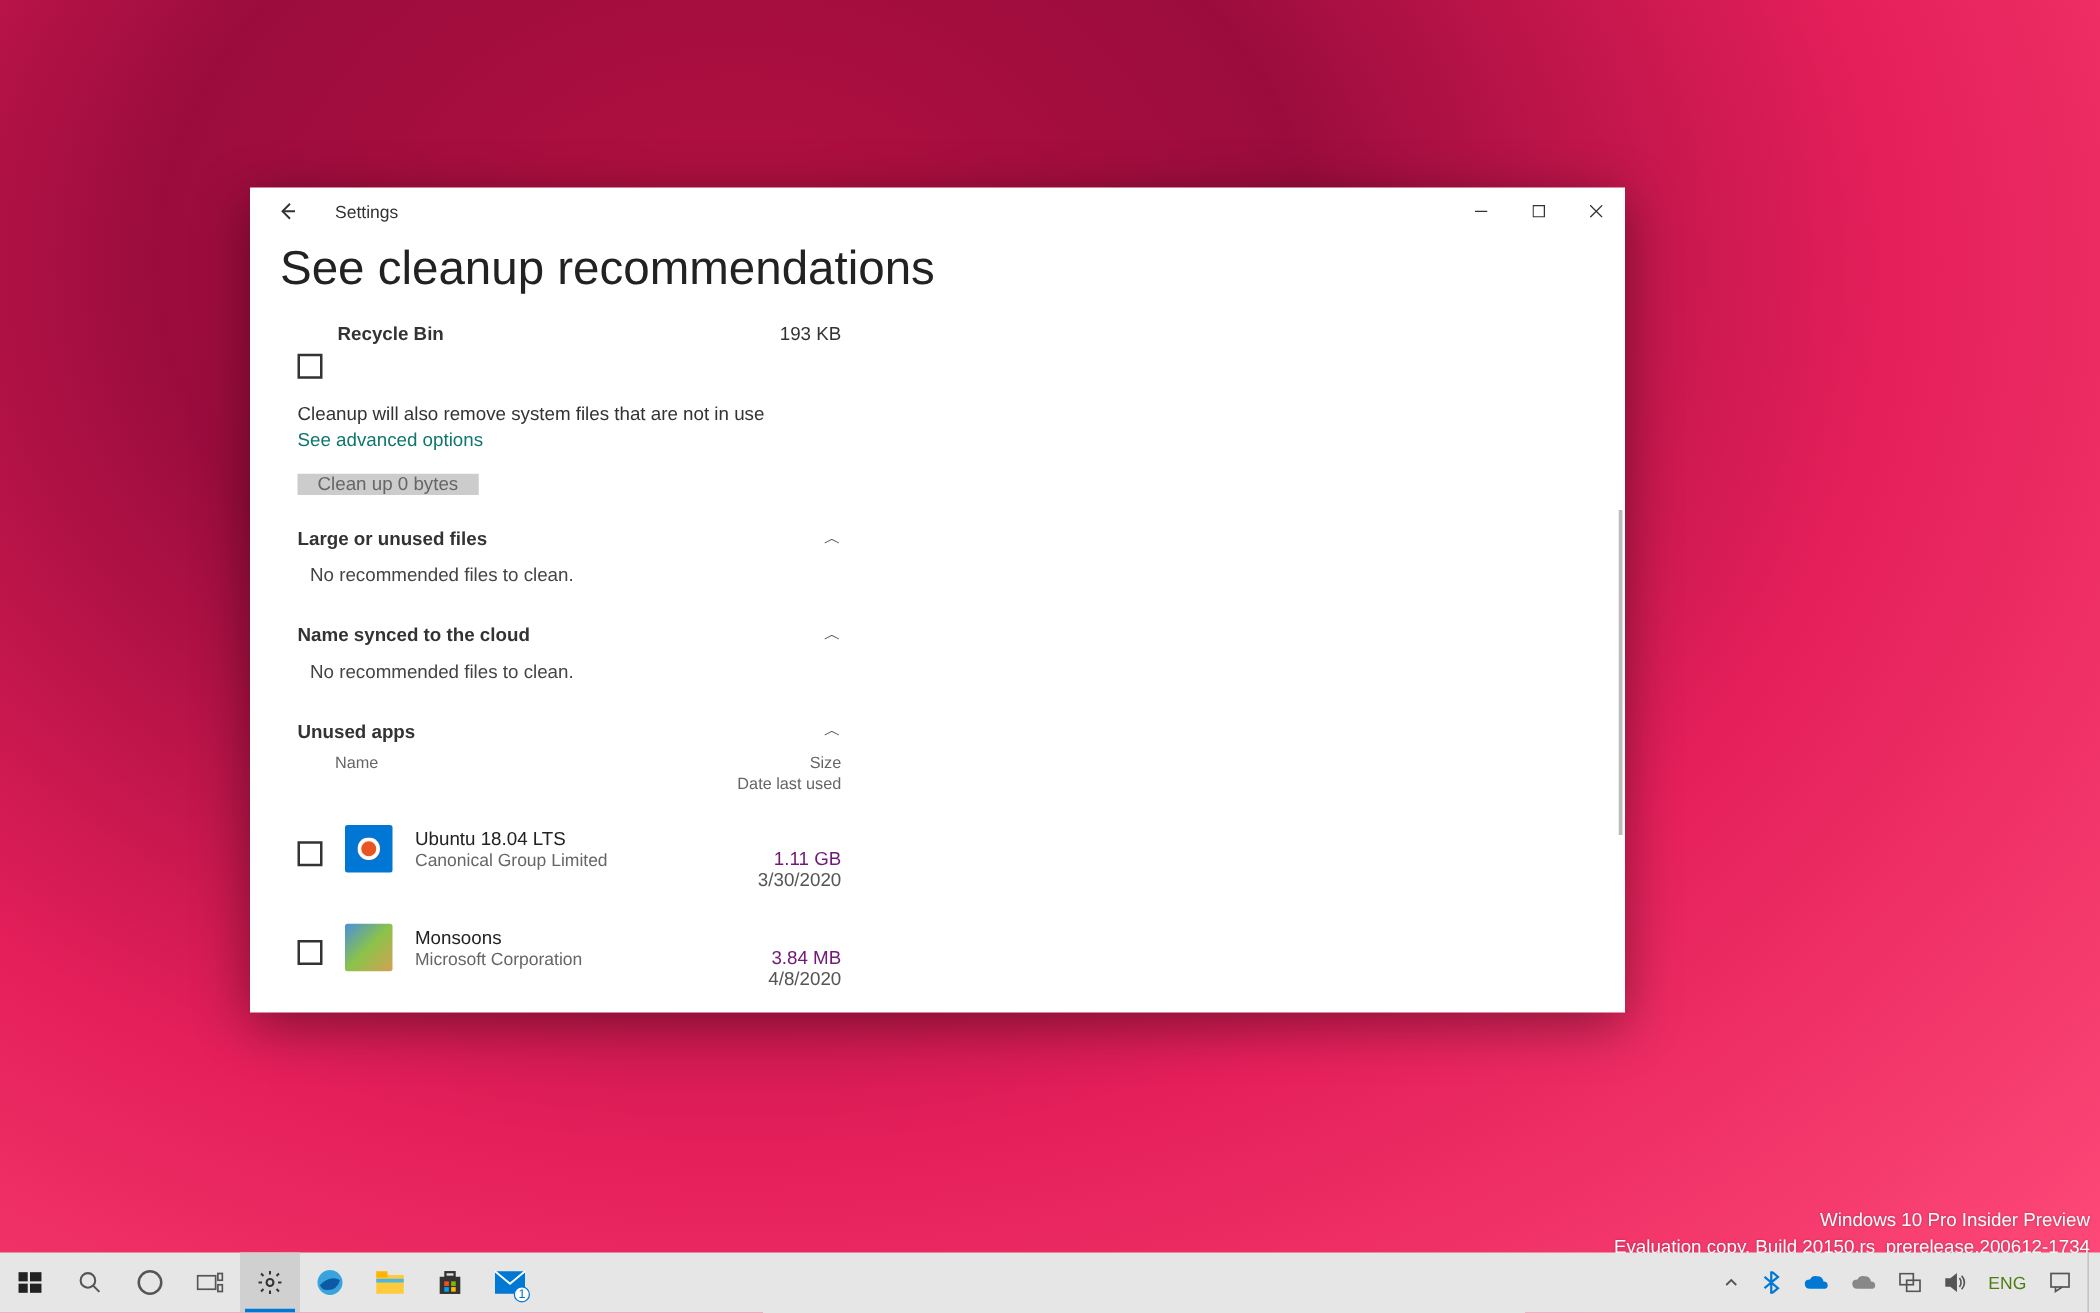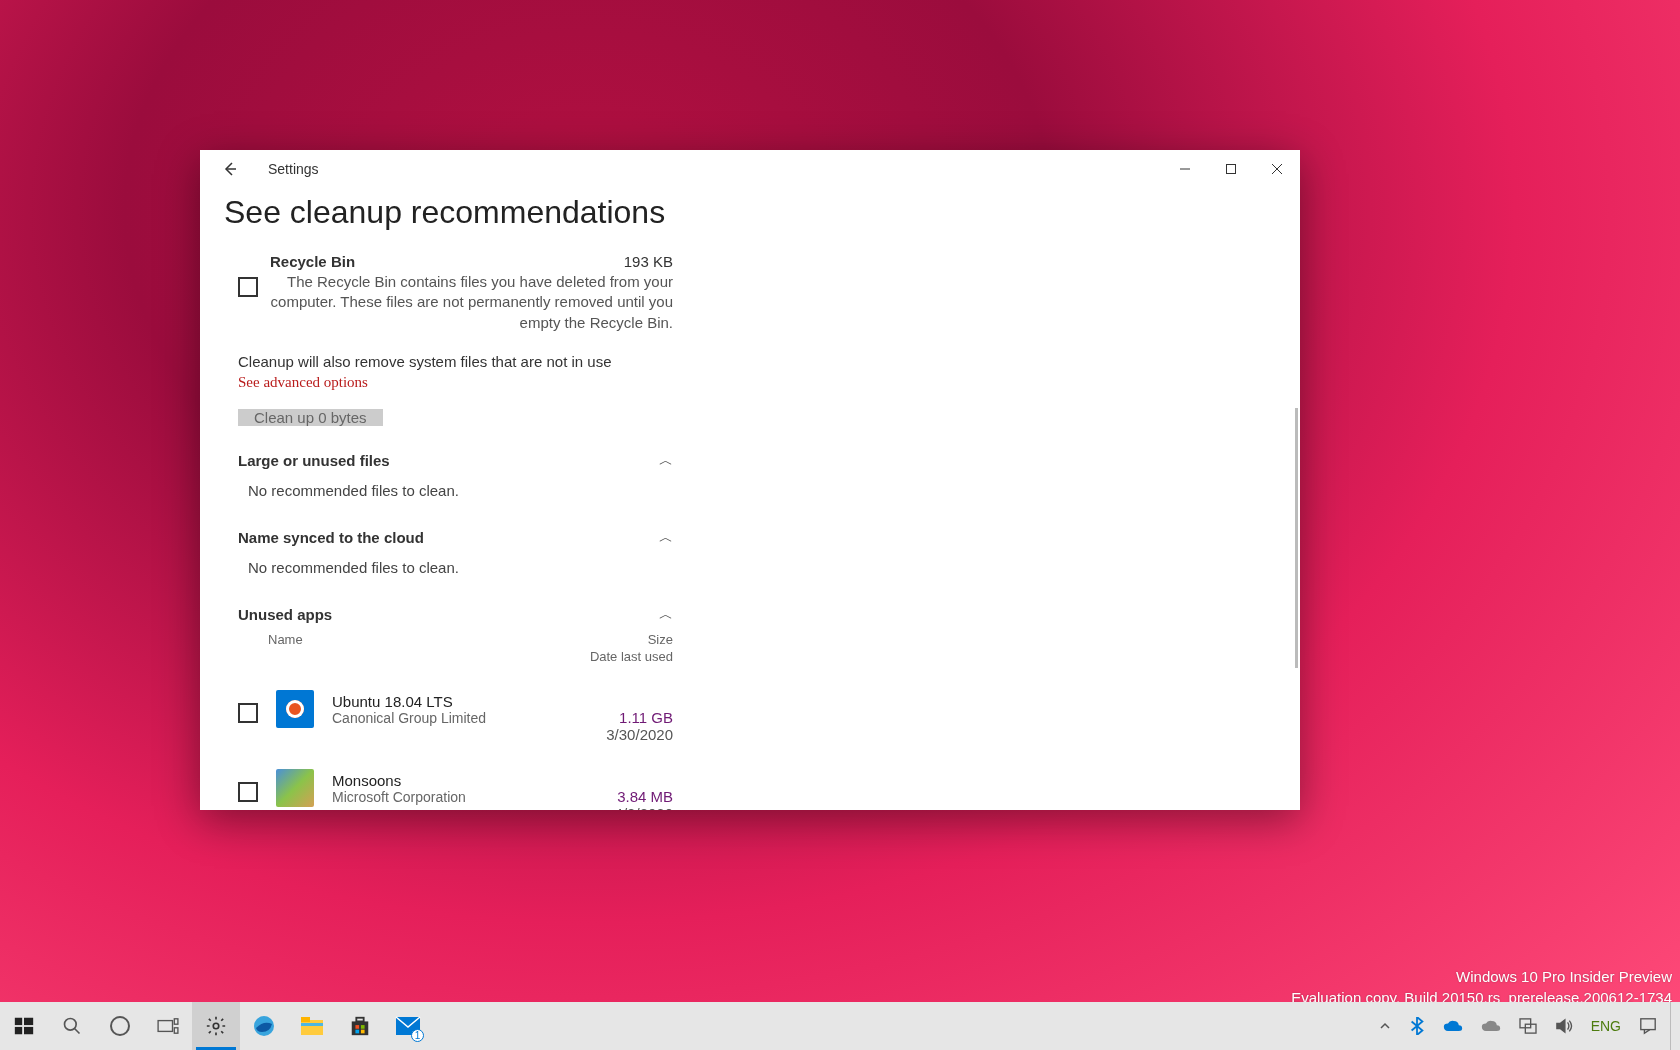--- a/index.html
+++ b/index.html
@@ -72,38 +72,37 @@
     cursor: pointer;
   }
 
   .content {
     padding: 6px 24px 0 24px;
     flex: 1;
     overflow: hidden;
     position: relative;
   }
   .page-title {
-    font-size: 32px;
+    font-size: 38px;
     font-weight: 400;
     color: #222;
     margin-bottom: 22px;
   }
 
   .inner {
     width: 435px;
     margin-left: 14px;
     font-size: 15px;
     color: #333;
   }
   .item-row {
     display: flex;
     align-items: flex-start;
     gap: 12px;
     margin-bottom: 20px;
-    text-align: right;
   }
   .checkbox {
     width: 20px; height: 20px;
     border: 2px solid #333;
     flex-shrink: 0;
     margin-top: 24px;
     cursor: pointer;
   }
   .checkbox.row-chk { margin-top: 8px; }
   .item-body { flex: 1; }
@@ -118,26 +117,25 @@
     color: #555;
     font-size: 15px;
     line-height: 1.35;
     margin-top: 2px;
   }
   .msg {
     font-size: 15px;
     color: #333;
   }
   .link {
-    color: #b91c1c;
+    color: #0f766e;
     cursor: pointer;
     font-size: 15px;
     margin-top: 4px;
     display: inline-block;
-    font-family: Liberation Serif, serif;
   }
   .cleanup-btn {
     margin-top: 18px;
     background: #ccc;
     color: #666;
     border: none;
     padding: 0 16px;
     font-size: 15px;
     cursor: default;
   }
@@ -307,21 +305,20 @@
 
     <div class="inner">
       
       <div class="item-row">
         <div class="checkbox"></div>
         <div class="item-body">
           <div class="item-head">
             <span class="name">Recycle Bin</span>
             <span class="size">193 KB</span>
           </div>
-          <div class="item-desc">The Recycle Bin contains files you have deleted from your computer. These files are not permanently removed until you empty the Recycle Bin.</div>
         </div>
       </div>
 
       <div class="msg">Cleanup will also remove system files that are not in use</div>
       <div class="link">See advanced options</div>
       <br>
       <button class="cleanup-btn" disabled="">Clean up 0 bytes</button>
 
       
       <div class="section-header">

